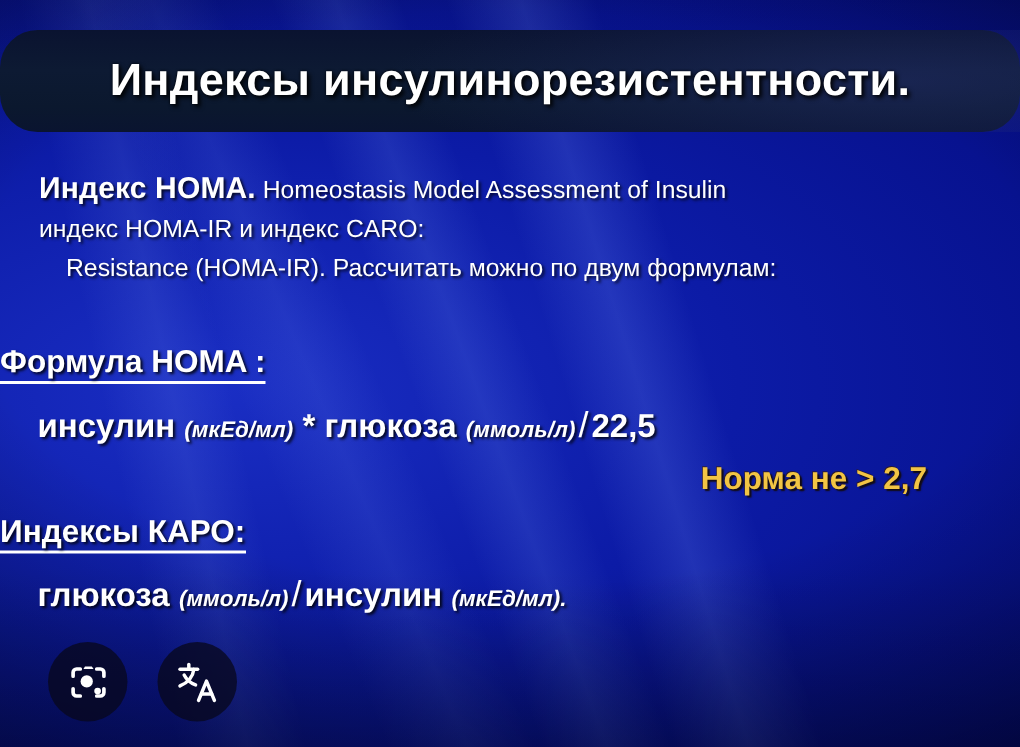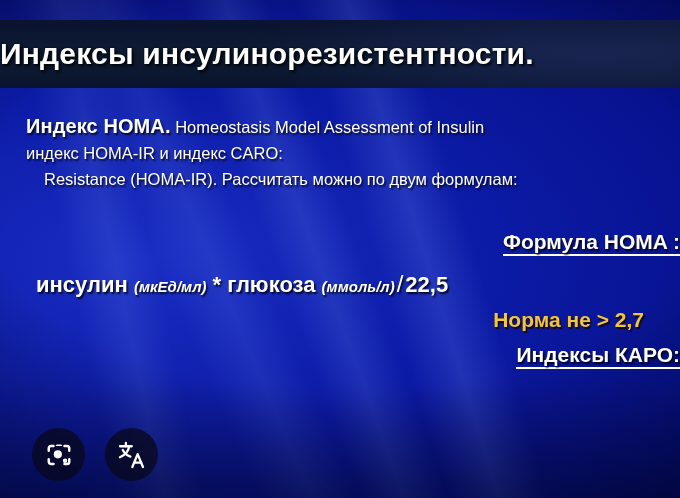--- a/index.html
+++ b/index.html
@@ -46,20 +46,22 @@
   
   .title-band {
     position: absolute;
     left: 0;
     right: 0;
     top: 20px;
     height: 68px;
     background: linear-gradient(to bottom, #0a1330 0%, #0d1a33 40%, #0b182e 75%, #0a1430 100%);
     display: flex;
     align-items: center;
+    justify-content: center;
+    border-radius: 25px;
   }
   .title-band::after {
     content: "";
     position: absolute;
     inset: 0;
     background: radial-gradient(ellipse 70% 140% at 88% 50%, rgba(40,50,120,0.45) 0%, rgba(10,20,50,0) 72%);
     pointer-events: none;
   }
   .title-text {
     position: relative;
@@ -112,34 +114,34 @@
 
   .formula-block {
     position: absolute;
     left: 0;
     right: 0;
   }
   .fb-home { top: 134px; }
   .fb-caro { top: 247px; }
 
   .f-head {
-    text-align: right;
+    text-align: left;
     color: #ffffff;
     font-size: 21px;
     font-weight: bold;
     text-shadow: 1.5px 1.5px 2px rgba(0,0,0,0.85);
   }
   .f-head span {
     border-bottom: 2.5px solid #ffffff;
     padding-bottom: 1px;
   }
 
   .f-line {
     margin-top: 16px;
-    padding-left: 36px;
+    padding-left: 25px;
     color: #ffffff;
     font-size: 22px;
     font-weight: bold;
     text-shadow: 1.5px 1.5px 2px rgba(0,0,0,0.85);
     white-space: nowrap;
   }
   .f-line .unit {
     font-size: 15px;
     font-style: italic;
     font-weight: bold;
@@ -148,21 +150,21 @@
     font-weight: bold;
   }
   .f-line .slash {
     font-size: 24px;
     font-weight: normal;
     padding: 0 2px;
   }
 
   .f-norm {
     margin-top: 10px;
-    padding-right: 36px;
+    padding-right: 62px;
     text-align: right;
     color: #f2c444;
     font-size: 21px;
     font-weight: bold;
     text-shadow: 1.5px 1.5px 1px rgba(20,10,0,0.9), -0.5px -0.5px 0 rgba(60,30,0,0.7);
   }
 
   
   .overlay-btns {
     position: absolute;
@@ -215,20 +217,25 @@
         <span class="op">*</span>
         <span>глюкоза</span>
         <span class="unit">(ммоль/л)</span><span class="slash">/</span><span>22,5</span>
       </div>
       <div class="f-norm">Норма не &gt; 2,7</div>
     </div>
 
     <div class="formula-block fb-caro">
       <div class="f-head">
         <span>Индексы КАРО:</span>
+      </div>
+      <div class="f-line">
+        <span>глюкоза</span>
+        <span class="unit">(ммоль/л)</span><span class="slash">/</span><span>инсулин</span>
+        <span class="unit">(мкЕд/мл).</span>
       </div>
     </div>
 
   </div>
 
   <div class="overlay-btns">
 
     <div class="ovbtn">
       <span>
         <svg width="28" height="28" viewBox="0 0 24 24" fill="none">

